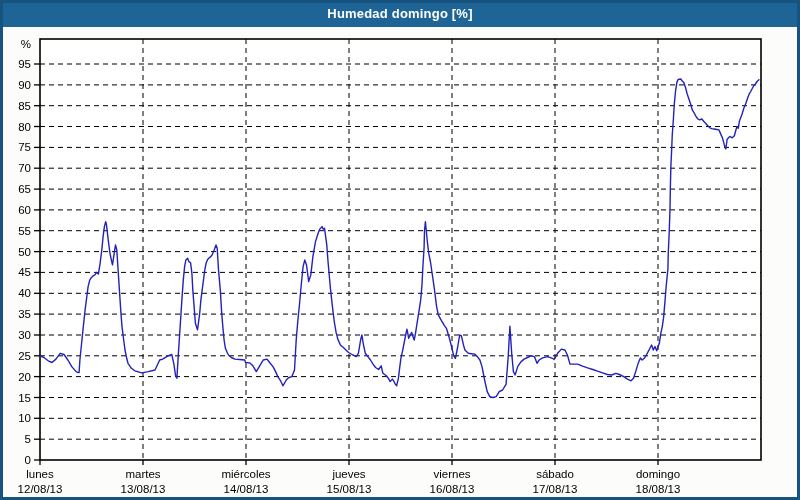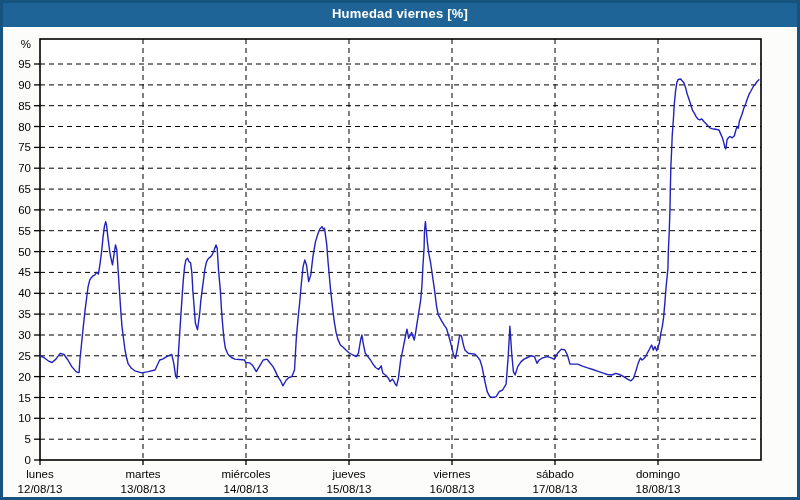--- a/index.html
+++ b/index.html
@@ -16,21 +16,21 @@
     display:flex;align-items:center;justify-content:center;
     color:#ffffff;font-weight:bold;font-size:13px;letter-spacing:0.2px;
   }
   #chart-svg{position:absolute;top:0;left:0;z-index:10;}
   #chart-svg text{font-family:"Liberation Sans",sans-serif;fill:#000000;}
 </style>
 </head>
 <body style="background: rgb(252, 253, 250);">
 
 <div class="titlebar" style="background: rgb(30, 100, 151);">
-  <span>Humedad viernes [%]</span>
+  <span>Humedad domingo [%]</span>
 </div>
 
 <svg id="chart-svg" width="800" height="500">
     <rect x="40" y="39" width="721" height="421" fill="#ffffff" stroke="none"></rect>
     <line x1="34" y1="460.0" x2="40" y2="460.0" stroke="#000000" stroke-width="1.3"></line>
     <text x="31" y="464" text-anchor="end" font-size="11.5">0</text>
     <line x1="40" y1="439.2" x2="761" y2="439.2" stroke="#000000" stroke-width="1" stroke-dasharray="5,4"></line>
     <line x1="34" y1="439.2" x2="40" y2="439.2" stroke="#000000" stroke-width="1.3"></line>
     <text x="31" y="443.2" text-anchor="end" font-size="11.5">5</text>
     <line x1="40" y1="418.3" x2="761" y2="418.3" stroke="#000000" stroke-width="1" stroke-dasharray="5,4"></line>

